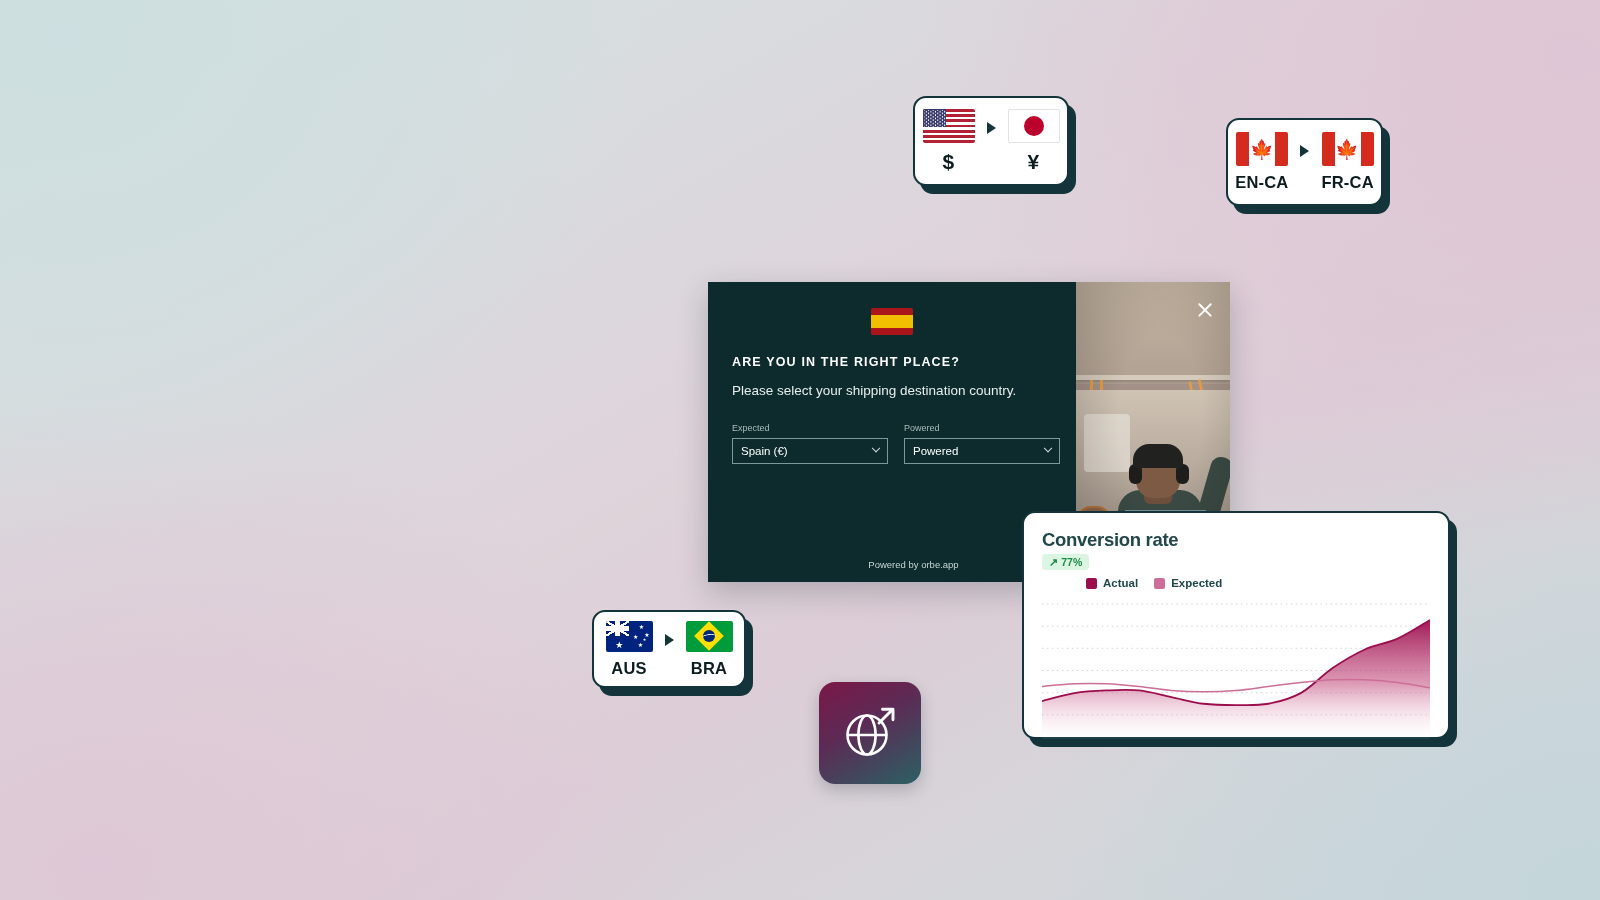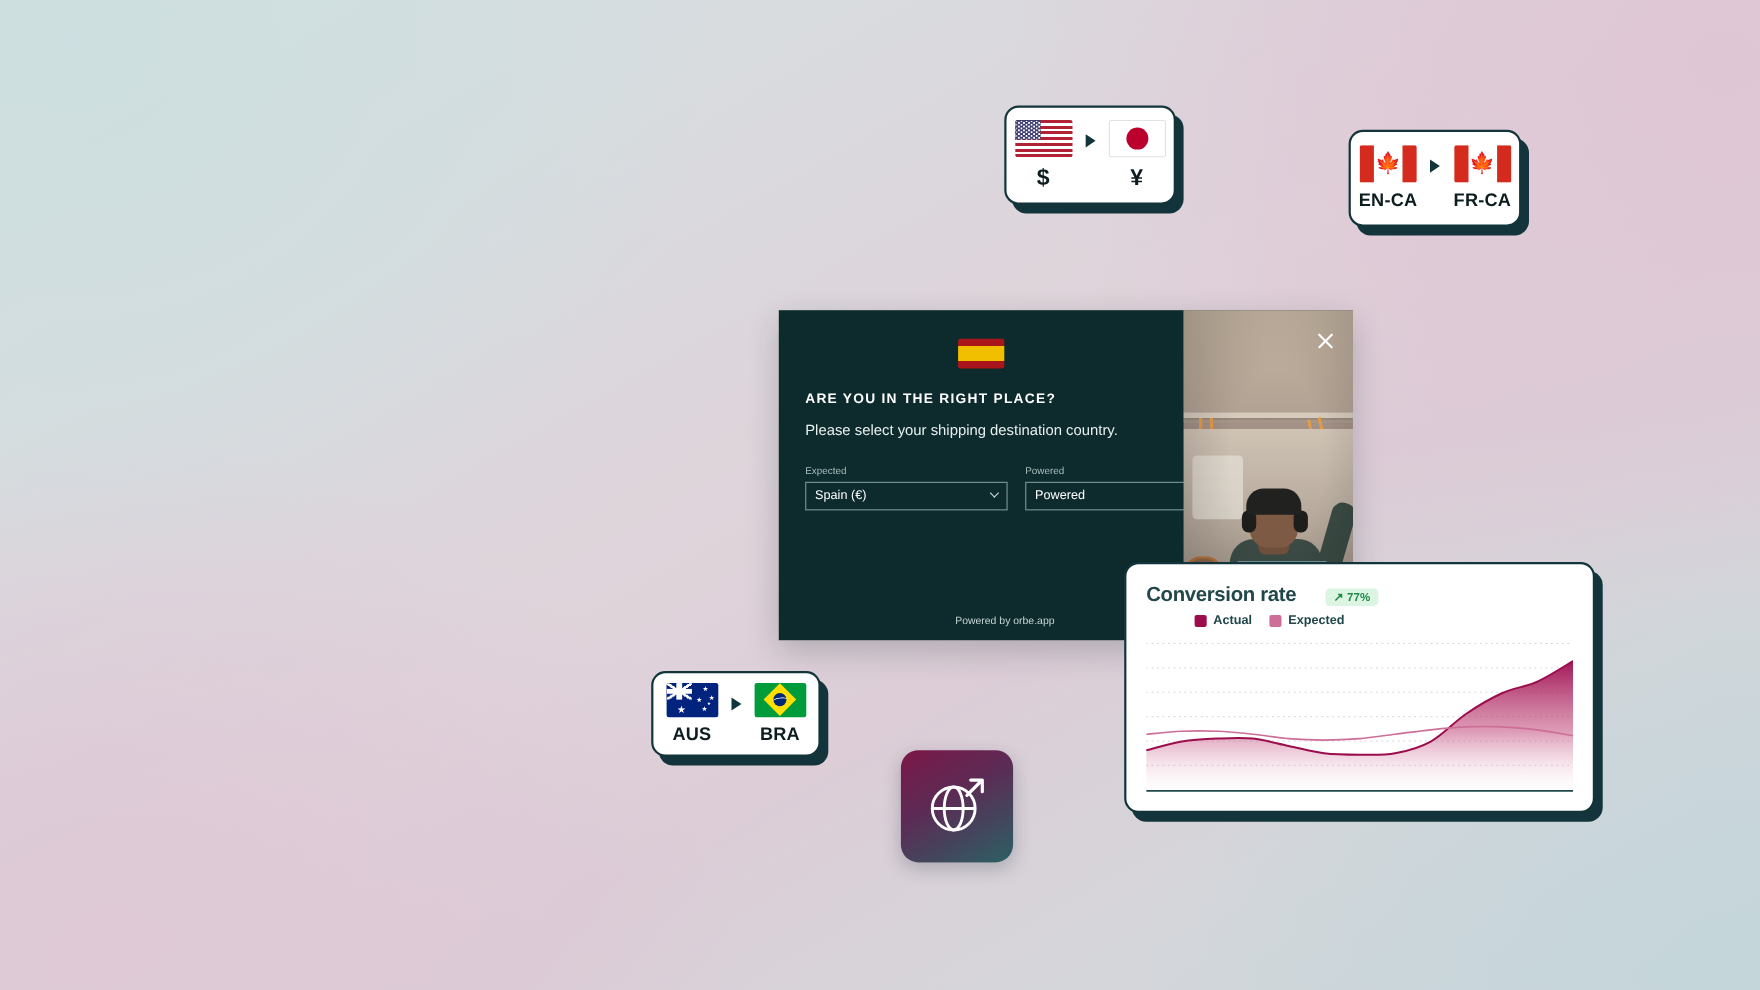--- a/index.html
+++ b/index.html
@@ -257,21 +257,21 @@
     font-size: 9.4px;
     line-height: 1.62;
     color: #9fb4b4;
     margin-bottom: 15px;
     max-width: 305px;
   }
   .selects { display: flex; gap: 16px; }
   .sel-group { display: flex; flex-direction: column; gap: 5px; }
   .sel-label { font-size: 9px; color: #a9bcbc; }
   .sel-box {
-    width: 184px; height: 26px;
+    width: 156px; height: 26px;
     border: 1px solid #7e9797;
     background: transparent;
     display: flex; align-items: center;
     justify-content: space-between;
     padding: 0 8px;
     font-size: 11.5px;
     color: #ffffff;
   }
   .chev {
     width: 6px; height: 6px;
@@ -420,21 +420,21 @@
     position: absolute;
     left: 1022px; top: 511px;
     width: 428px; height: 228px;
     background: #ffffff;
     border: 2px solid #12343a;
     border-radius: 13px;
     box-shadow: 7px 8px 0 0 #12343a;
     padding: 16px 18px 14px 18px;
     z-index: 7;
   }
-  .conv-head { display: flex; align-items: flex-end; gap: 27px; }
+  .conv-head { display: flex; align-items: flex-start; gap: 3px; flex-direction: column; }
   .conv-title {
     font-size: 18.5px;
     font-weight: 700;
     color: #21474a;
     letter-spacing: -.3px;
   }
   .conv-badge {
     display: inline-flex; align-items: center; gap: 3px;
     background: #dcf5e2;
     color: #1e8a46;

